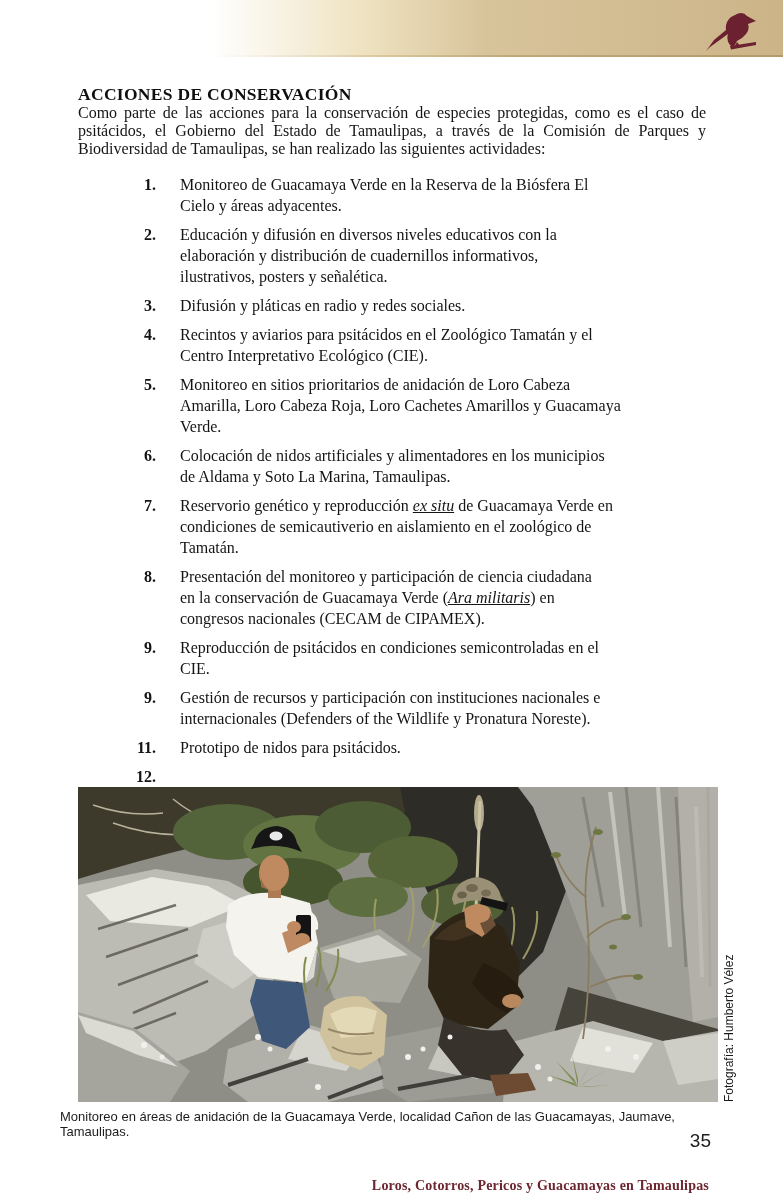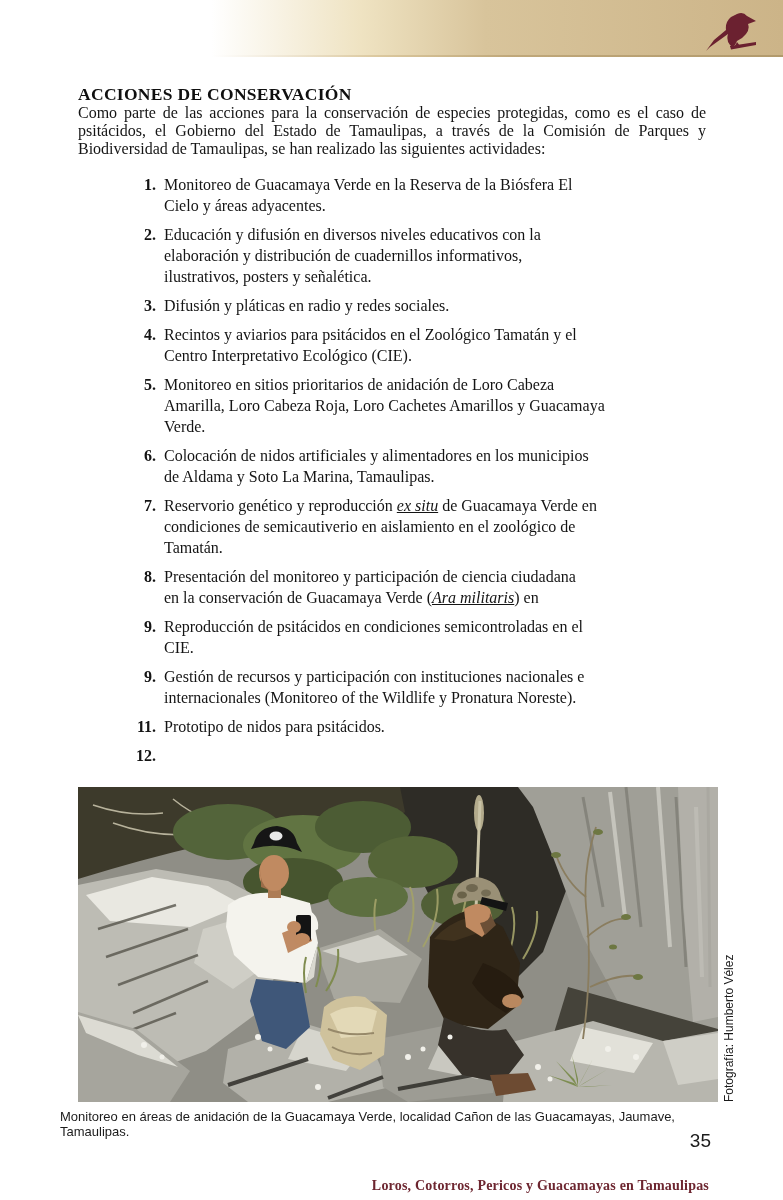--- a/index.html
+++ b/index.html
@@ -16,21 +16,21 @@
   .parrot{position:absolute;right:25px;top:12px;}
 
   
   .article-title{position:absolute;left:78px;top:84px;font-size:17.5px;font-weight:bold;
         letter-spacing:.3px;color:#0f0f0f;}
   .intro{position:absolute;left:78px;top:104px;width:628px;font-size:16px;line-height:18px;
         text-align:justify;color:#151515;}
   .list{position:absolute;left:78px;top:174px;width:600px;font-size:16px;}
   .li{display:flex;margin-bottom:8px;}
   .num{flex:none;width:78px;text-align:right;padding-right:8px;font-weight:bold;line-height:21px;}
-  .itxt{line-height:21px;}
+  .itxt{line-height:21px;margin-left:16px;}
   .itxt i{font-style:italic;text-decoration:underline;}
 
   
   .photo{position:absolute;left:78px;top:787px;width:640px;height:315px;line-height:0;}
   .photo-credit{position:absolute;left:722px;top:1102px;transform:rotate(-90deg);
         transform-origin:0 0;font-family:"Liberation Sans","DejaVu Sans",sans-serif;
         font-size:12px;color:#1a1a1a;white-space:nowrap;}
   .caption{position:absolute;left:60px;top:1109px;width:676px;
         font-family:"Liberation Sans","DejaVu Sans",sans-serif;font-size:13px;color:#1c1c1c;}
 
@@ -77,29 +77,29 @@
       <div class="li">
         <span class="num">6.</span>
         <div class="itxt"><span>Colocación de nidos artificiales y alimentadores en los municipios</span><br><span>de Aldama y Soto La Marina, Tamaulipas.</span></div>
       </div>
       <div class="li">
         <span class="num">7.</span>
         <div class="itxt"><span>Reservorio genético y reproducción </span><i>ex situ</i><span> de Guacamaya Verde en</span><br><span>condiciones de semicautiverio en aislamiento en el zoológico de</span><br><span>Tamatán.</span></div>
       </div>
       <div class="li">
         <span class="num">8.</span>
-        <div class="itxt"><span>Presentación del monitoreo y participación de ciencia ciudadana</span><br><span>en la conservación de Guacamaya Verde (</span><i>Ara militaris</i><span>) en</span><br></div>
+        <div class="itxt"><span>Presentación del monitoreo y participación de ciencia ciudadana</span><br><span>en la conservación de Guacamaya Verde (</span><i>Ara militaris</i><span>) en</span><br><span>congresos nacionales (CECAM de CIPAMEX).</span></div>
       </div>
       <div class="li">
         <span class="num">9.</span>
         <div class="itxt"><span>Reproducción de psitácidos en condiciones semicontroladas en el</span><br><span>CIE.</span></div>
       </div>
       <div class="li">
         <span class="num">9.</span>
-        <div class="itxt"><span>Gestión de recursos y participación con instituciones nacionales e</span><br><span>internacionales (Monitoreo of the Wildlife y Pronatura Noreste).</span></div>
+        <div class="itxt"><span>Gestión de recursos y participación con instituciones nacionales e</span><br><span>internacionales (Defenders of the Wildlife y Pronatura Noreste).</span></div>
       </div>
       <div class="li">
         <span class="num">11.</span>
         <div class="itxt"><span>Prototipo de nidos para psitácidos.</span></div>
       </div>
       <div class="li">
         <span class="num">12.</span>
       </div>
     </div>
 

